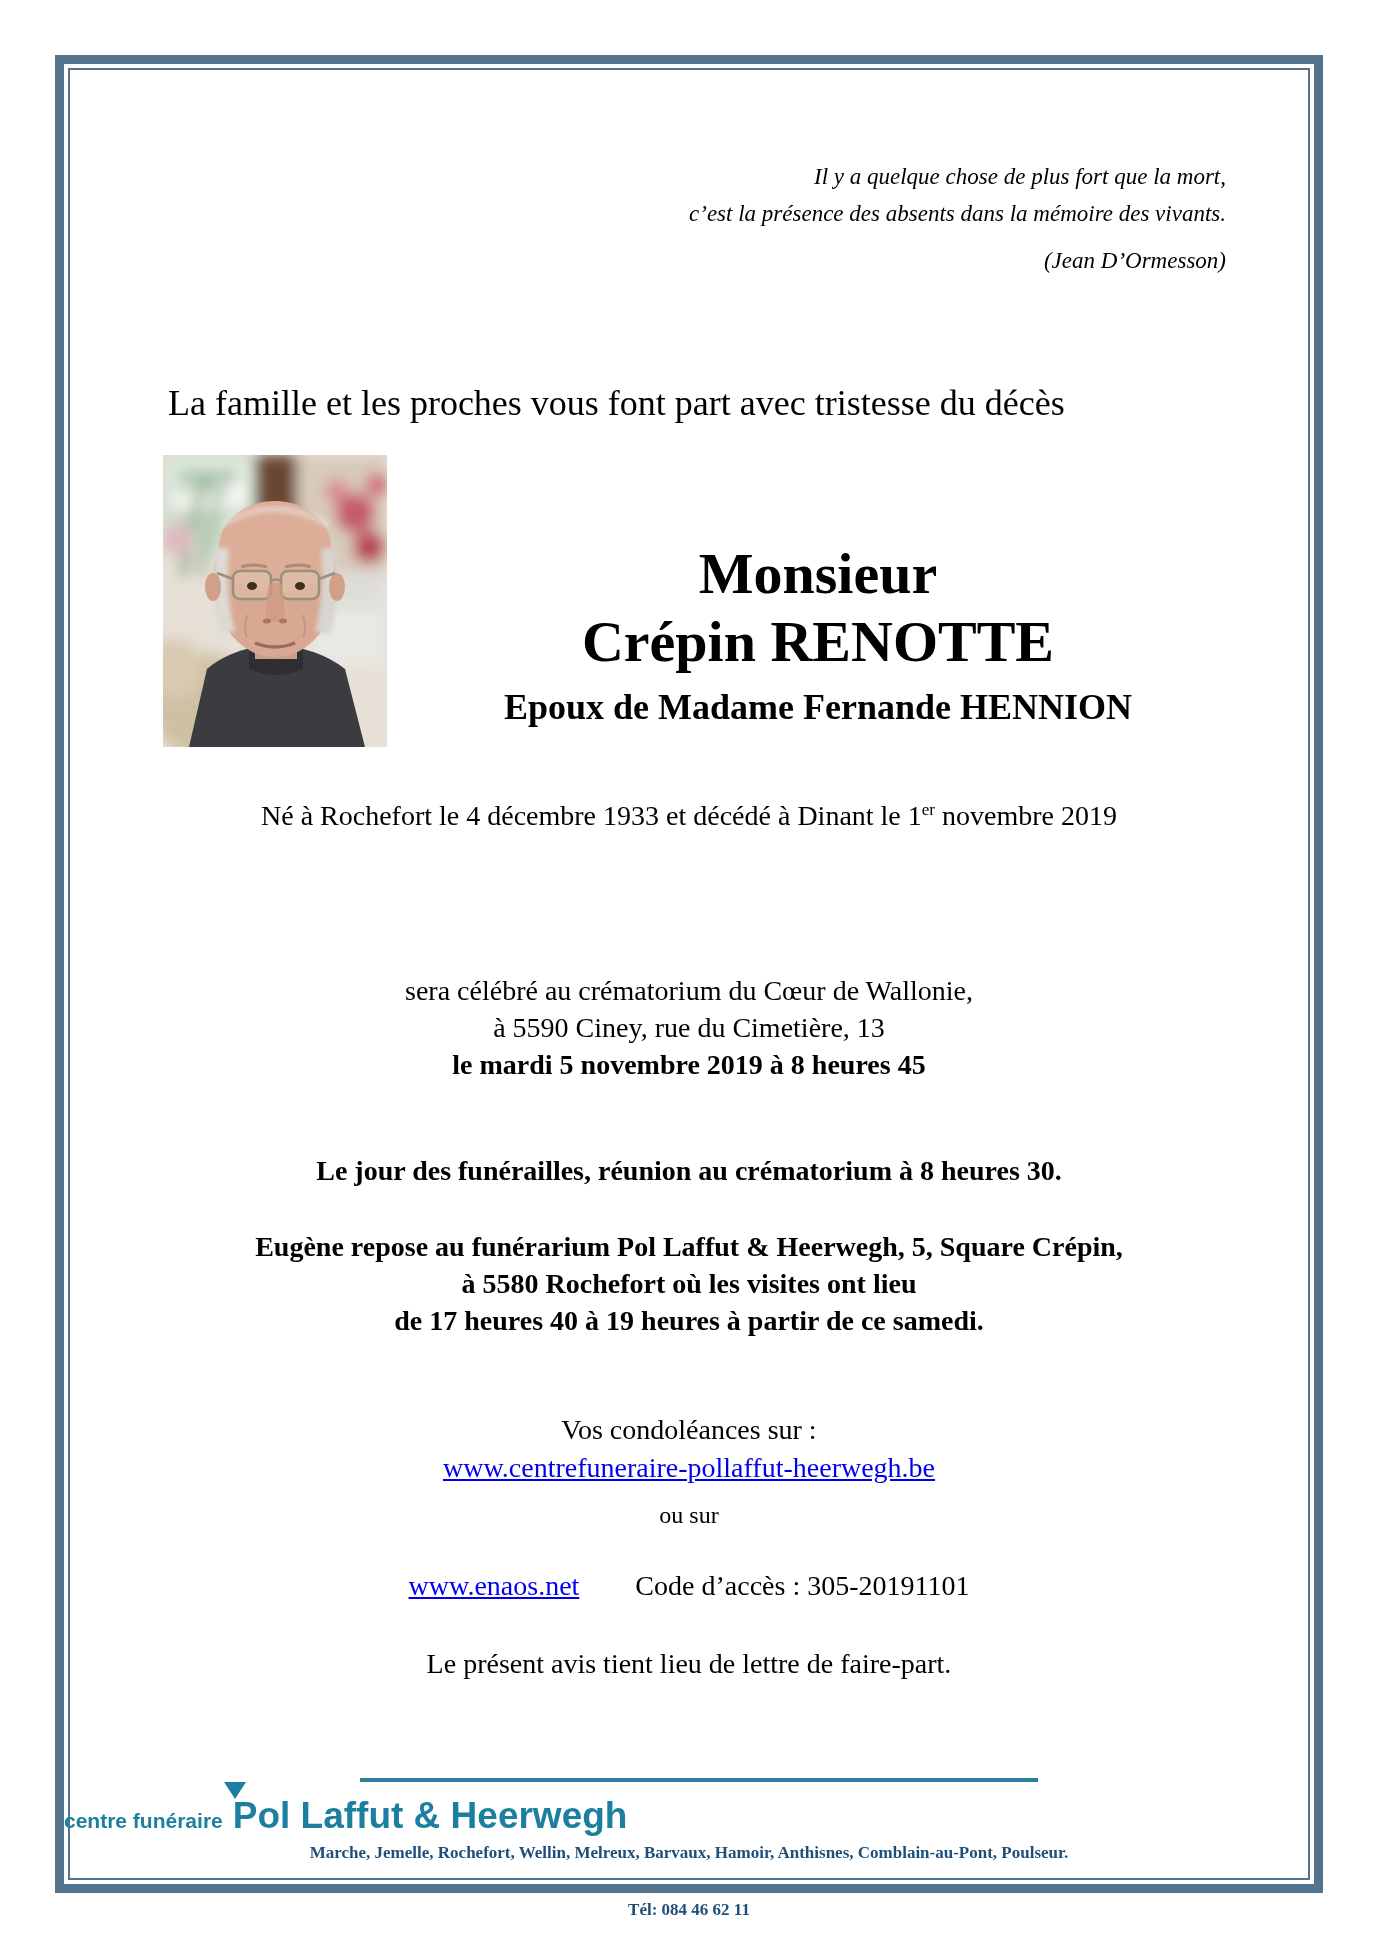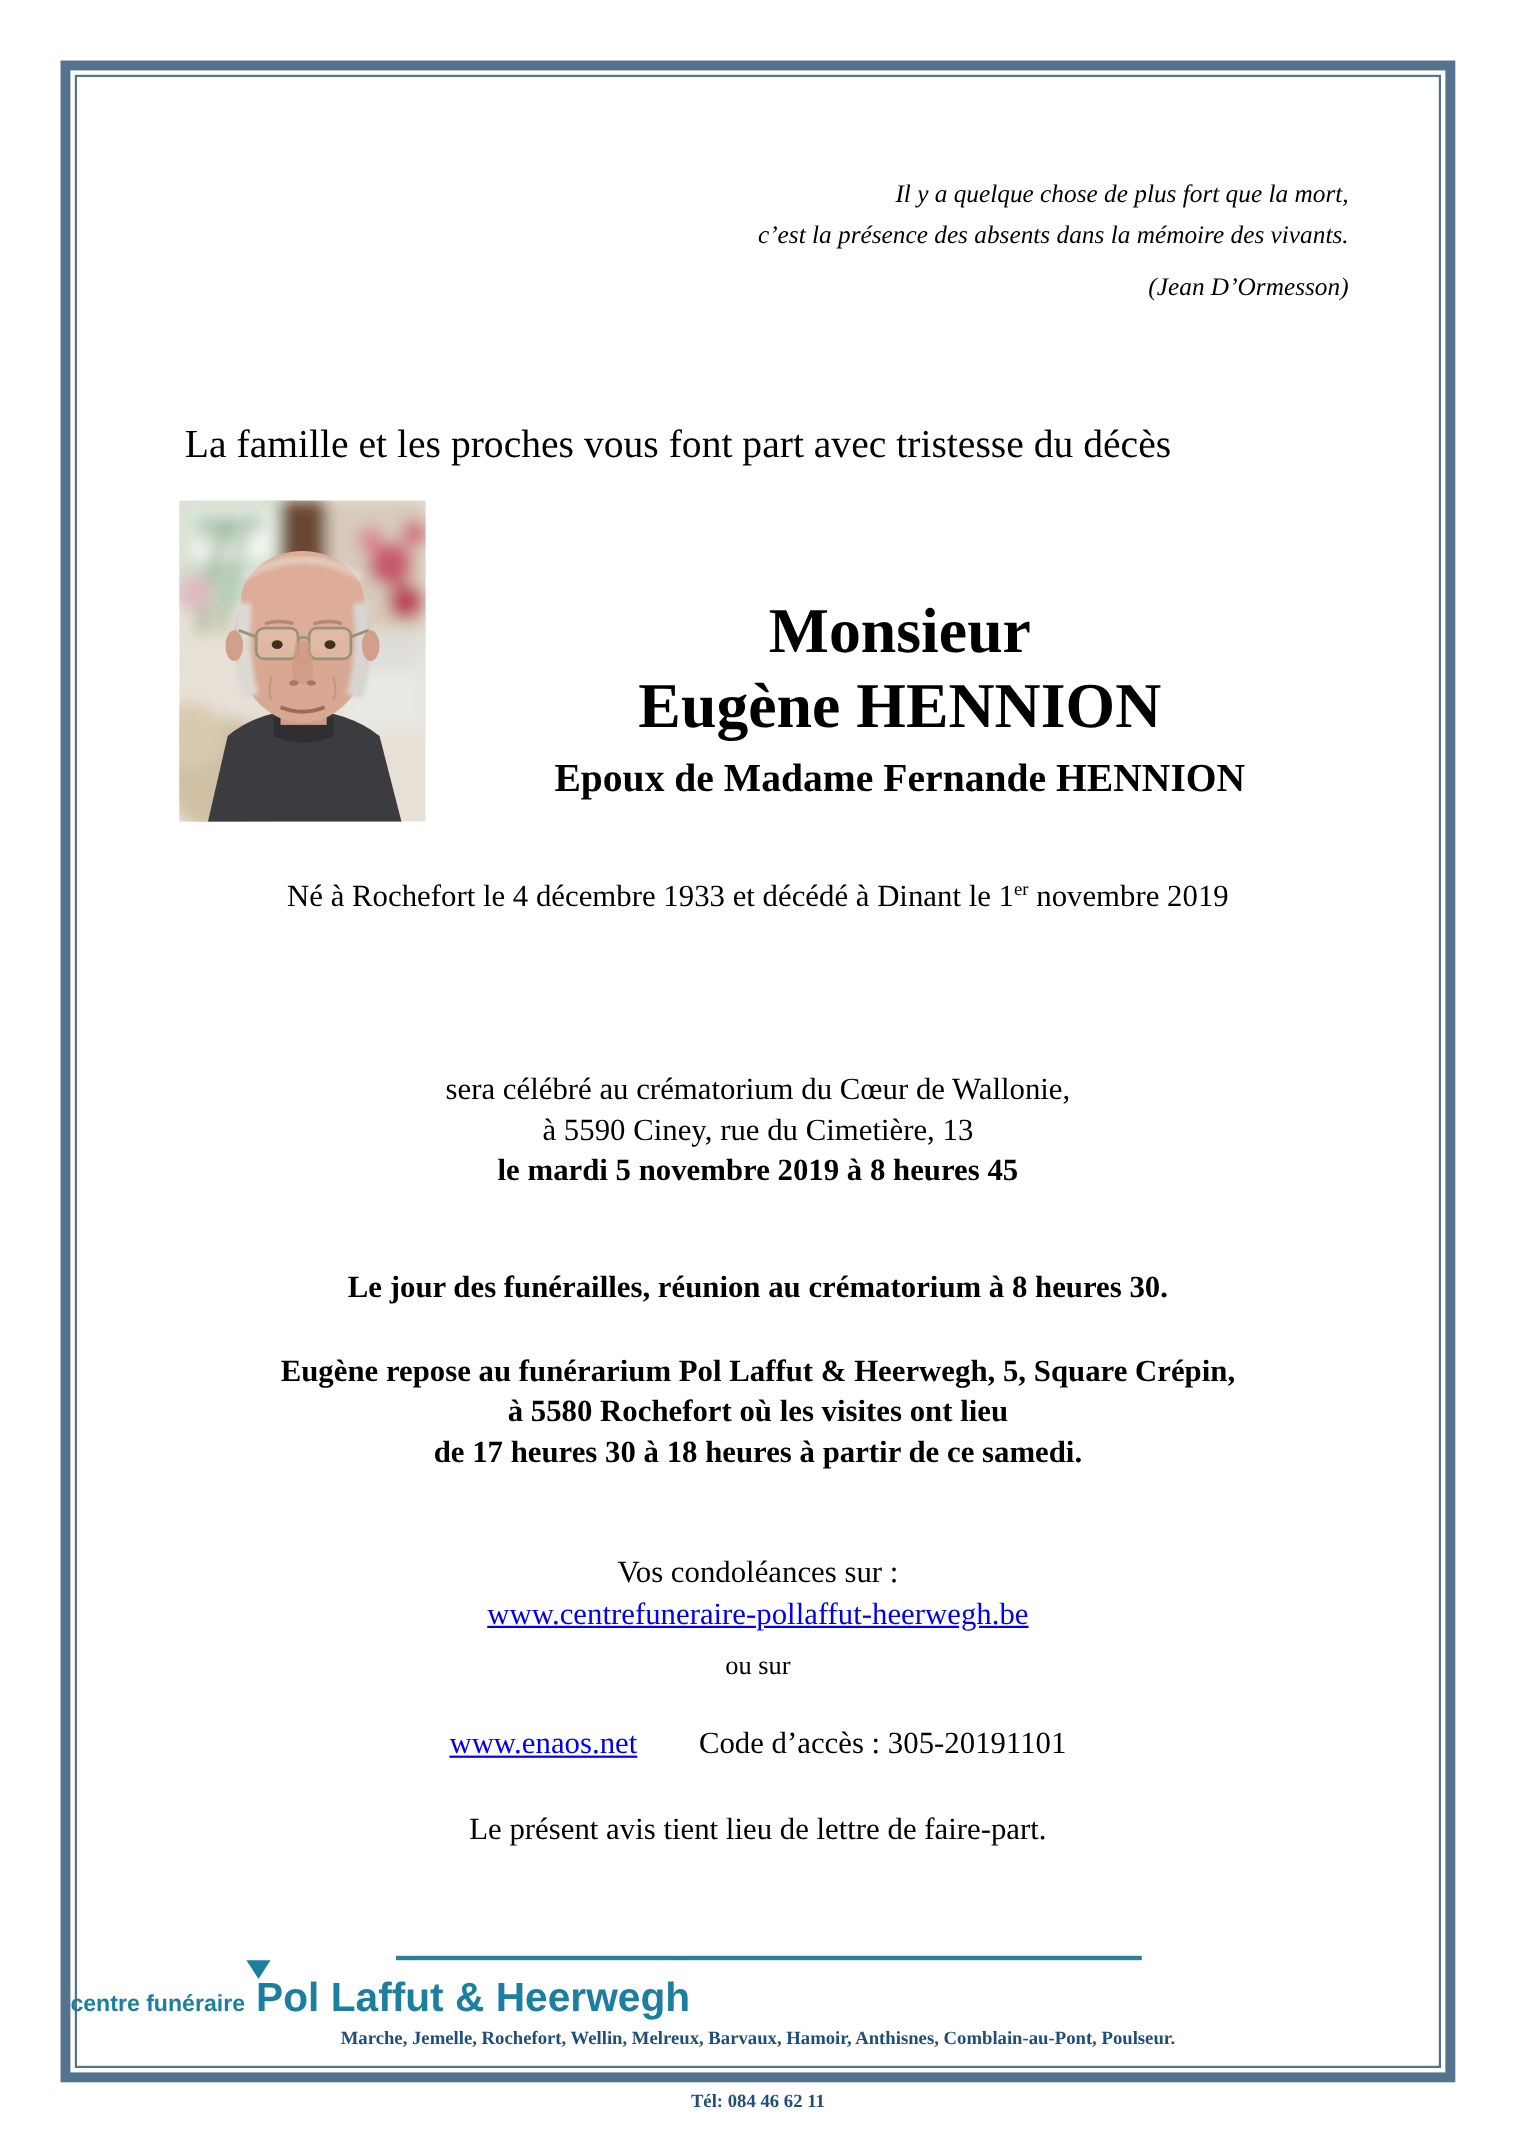--- a/index.html
+++ b/index.html
@@ -114,38 +114,38 @@
         <ellipse cx="104" cy="166" rx="4" ry="2.5" fill="#a97660"></ellipse>
         <ellipse cx="120" cy="166" rx="4" ry="2.5" fill="#a97660"></ellipse>
         <path d="M92,188 Q112,196 132,188" stroke="#9c6a5c" stroke-width="3.5" fill="none"></path>
         <path d="M84,160 Q80,174 84,182 M140,160 Q144,174 140,182" stroke="#c08e78" stroke-width="2" fill="none" opacity="0.7"></path>
       </g>
     </svg>
   </div>
 
   <div class="abs title-block">
     <div class="t1">Monsieur</div>
-    <div class="t1">Eugène HENNION</div>
+    <div class="t1">Crépin RENOTTE</div>
     <div class="t2">Epoux de Madame Fernande HENNION</div>
   </div>
 
   <div class="abs center-col life-dates"><span>Né à Rochefort le 4 décembre 1933 et décédé à Dinant le 1</span><sup>er</sup><span> novembre 2019</span></div>
 
   <div class="abs center-col service-block">
     <div>sera célébré au crématorium du Cœur de Wallonie,</div>
     <div>à 5590 Ciney, rue du Cimetière, 13</div>
     <div class="bold">le mardi 5 novembre 2019 à 8 heures 45</div>
   </div>
 
   <div class="abs center-col meeting">Le jour des funérailles, réunion au crématorium à 8 heures 30.</div>
 
   <div class="abs center-col repose-block">
     <div>Eugène repose au funérarium Pol Laffut &amp; Heerwegh, 5, Square Crépin,</div>
     <div>à 5580 Rochefort où les visites ont lieu</div>
-    <div>de 17 heures 30 à 18 heures à partir de ce samedi.</div>
+    <div>de 17 heures 40 à 19 heures à partir de ce samedi.</div>
   </div>
 
   <div class="abs center-col condo-link">
     <a class="link">www.centrefuneraire-pollaffut-heerwegh.be</a>
   </div>
 
   <div class="abs center-col condo-label">Vos condoléances sur :</div>
 
   <div class="abs center-col or-label">ou sur</div>
 

